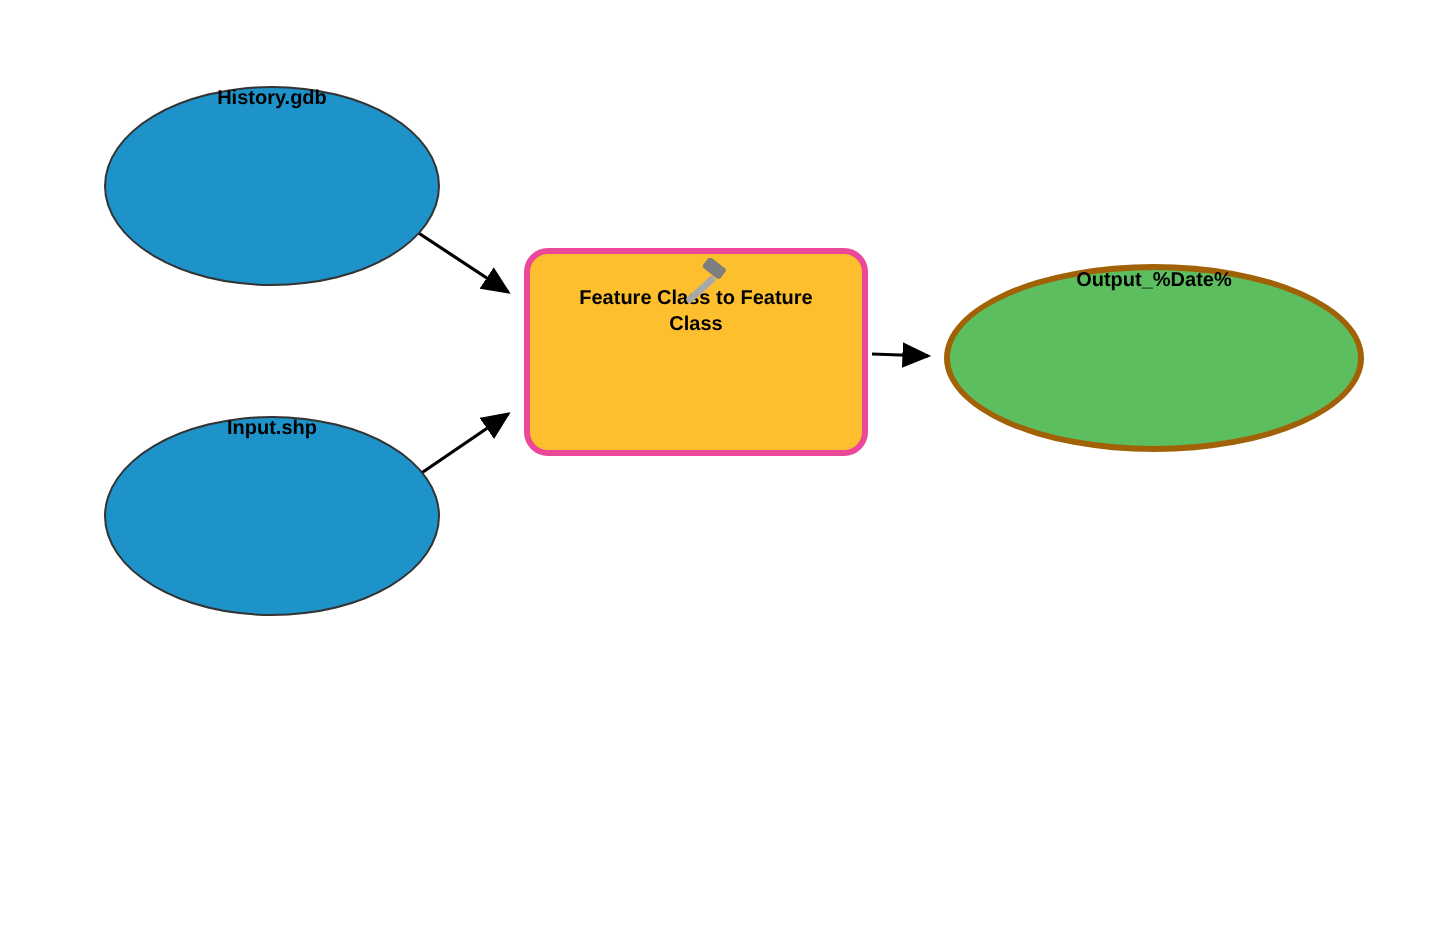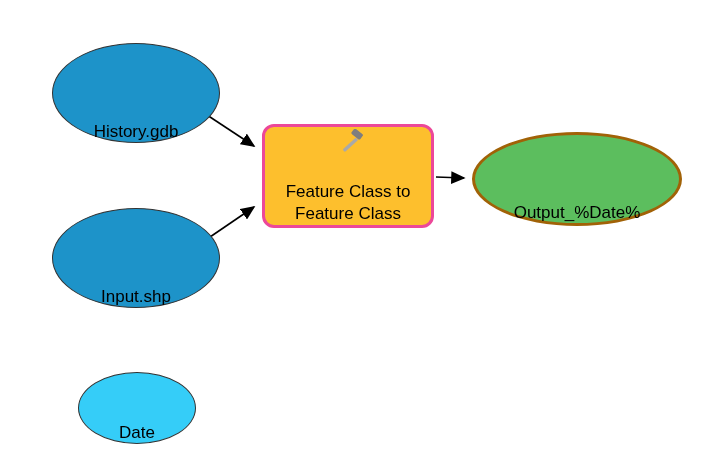--- a/index.html
+++ b/index.html
@@ -23,25 +23,25 @@
     left: 0;
     top: 0;
     pointer-events: none;
   }
   .edges line {
     pointer-events: stroke;
   }
   .node {
     position: absolute;
     display: flex;
-    align-items: flex-end;
+    align-items: flex-start;
     justify-content: center;
     text-align: center;
-    font-weight: normal;
-    font-size: 17px;
+    font-weight: bold;
+    font-size: 10px;
     color: #000000;
     box-sizing: border-box;
   }
   .ellipse {
     border-radius: 50%;
   }
   .data-blue {
     background: #1d93c9;
     border: 1px solid #333333;
   }
@@ -87,23 +87,20 @@
   </svg>
 
   <div class="node ellipse data-blue" style="left:52px; top:43px; width:168px; height:100px;">
     <span>History.gdb</span>
   </div>
 
   <div class="node ellipse data-blue" style="left:52px; top:208px; width:168px; height:100px;">
     <span>Input.shp</span>
   </div>
 
-  <div class="node ellipse var-cyan" style="left:78px; top:372px; width:118px; height:72px;">
-    <span>Date</span>
-  </div>
 
   <div class="node tool" style="left:262px; top:124px; width:172px; height:104px;">
     <svg class="hammer" width="30" height="24" viewBox="0 0 30 24">
       <rect x="5" y="14" width="18" height="3.4" rx="1.2" fill="#a9a9a9" transform="rotate(-42 14 16)"></rect>
       <rect x="15" y="1.5" width="11" height="6.5" rx="1.5" fill="#7e7e7e" transform="rotate(38 20 5)"></rect>
     </svg>
     <span class="tool-label">Feature Class to Feature Class</span>
   </div>
 
   <div class="node ellipse out-green" style="left:472px; top:132px; width:210px; height:94px;">

